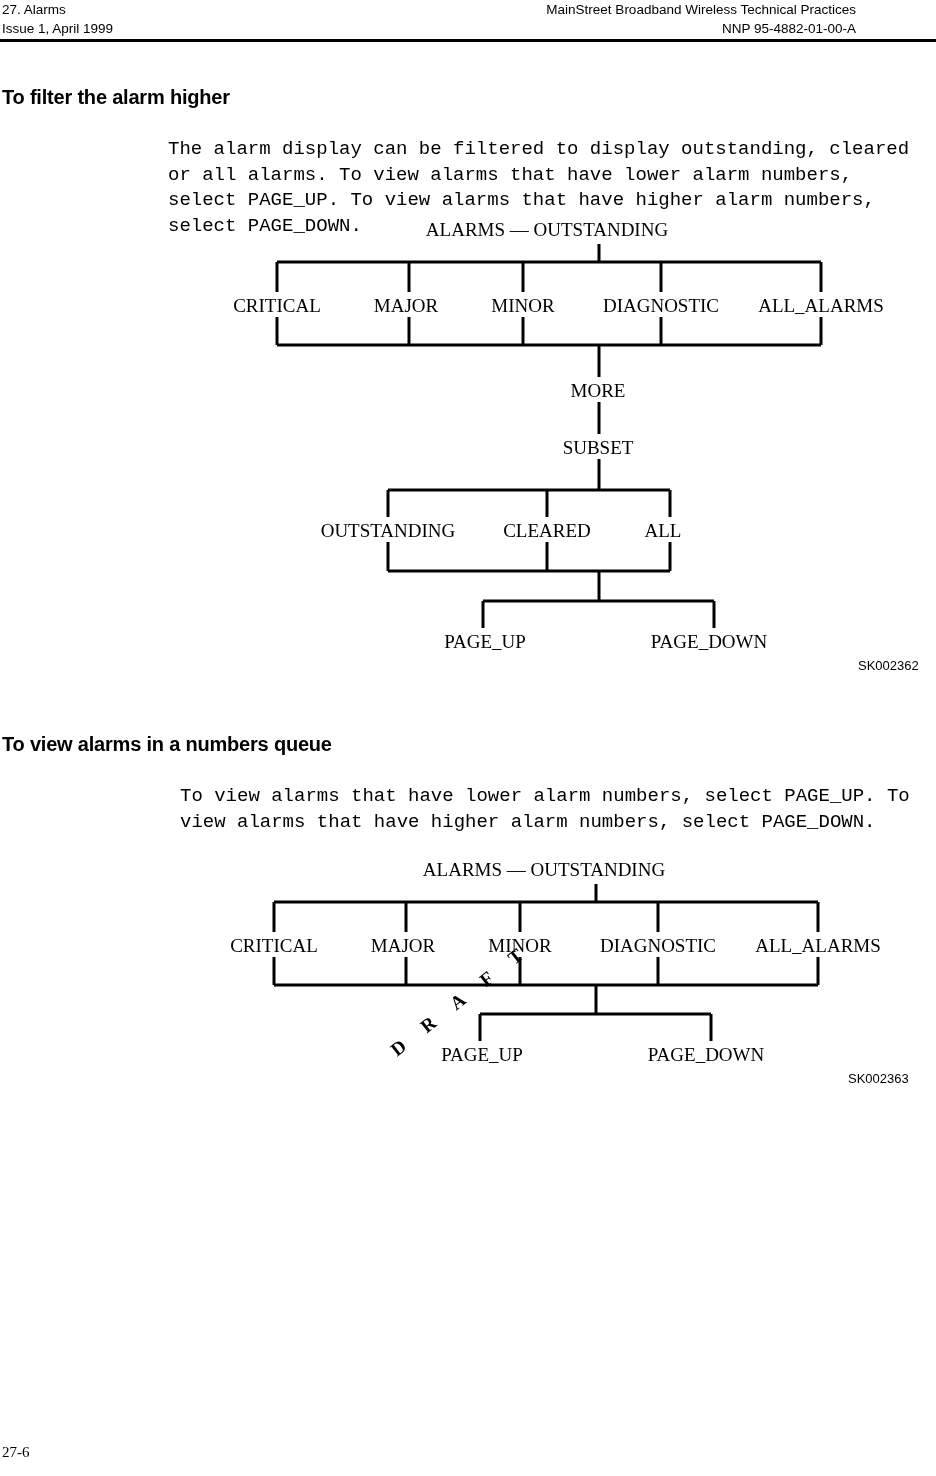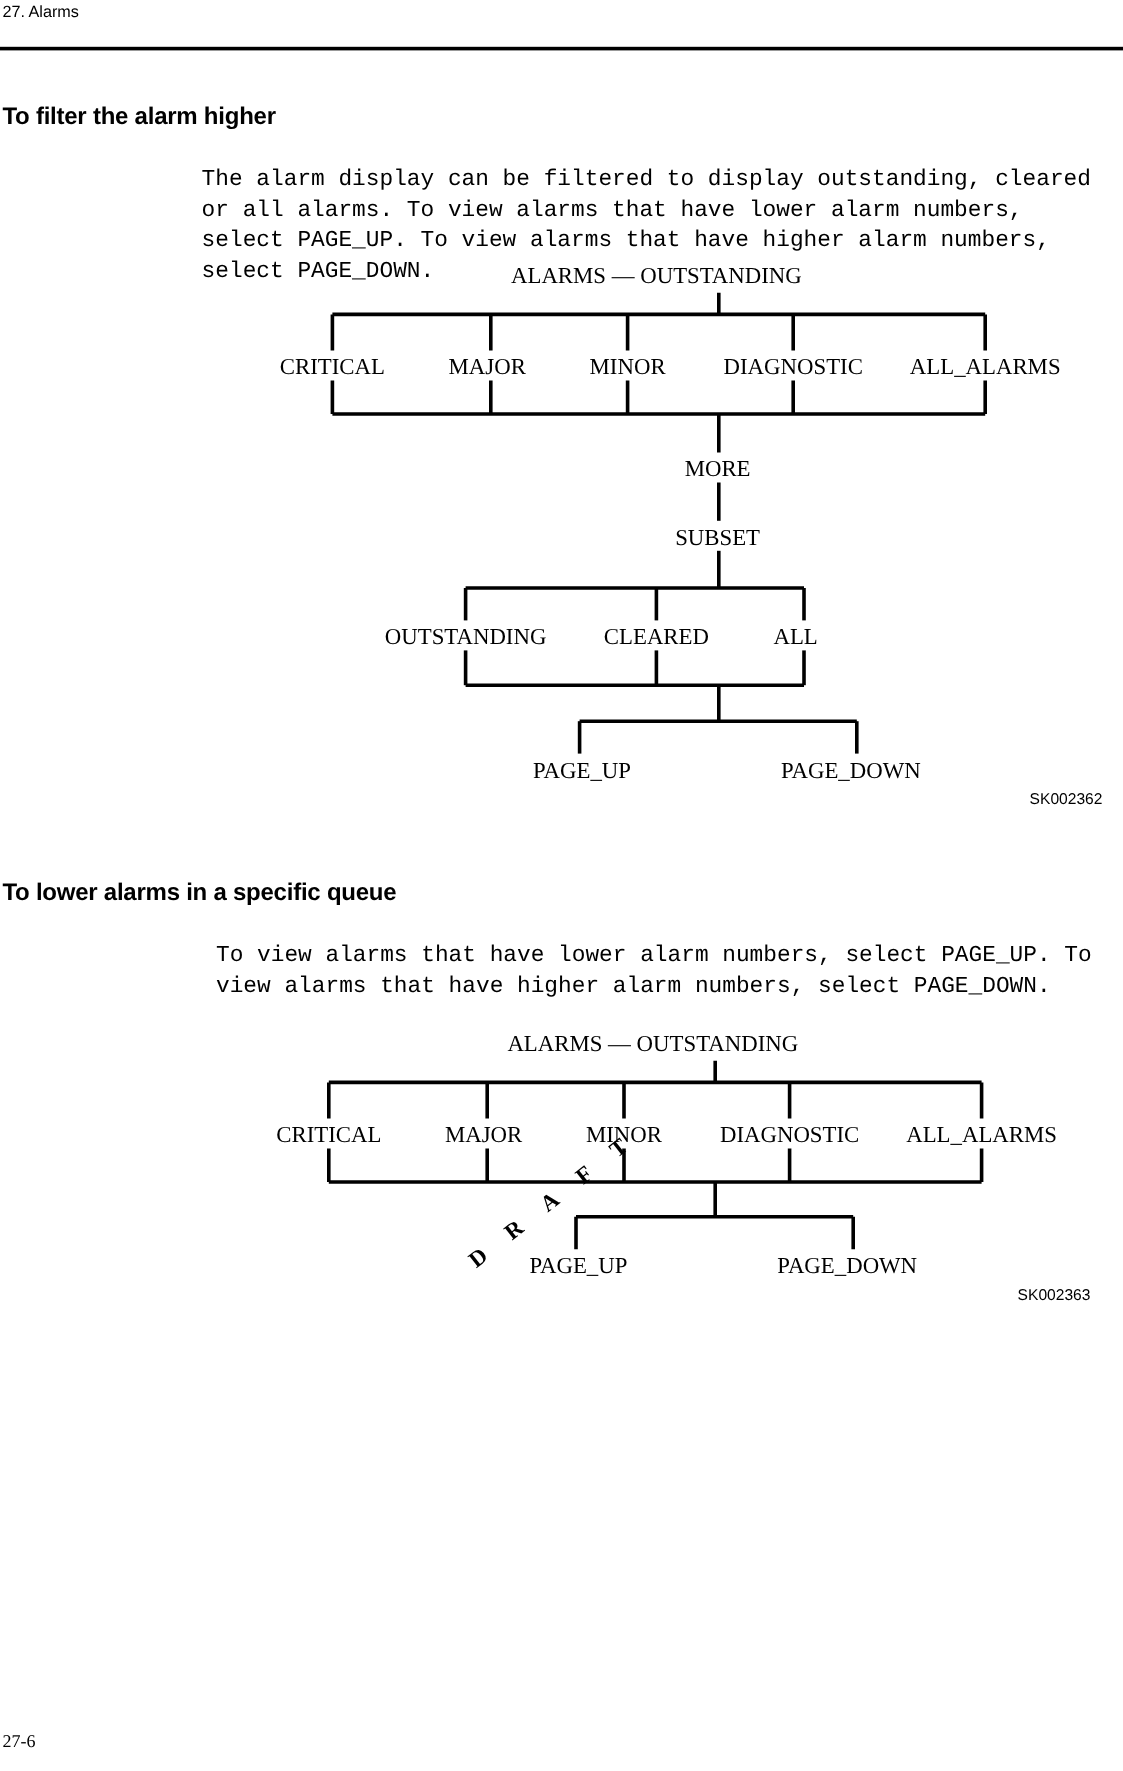--- a/index.html
+++ b/index.html
@@ -112,20 +112,25 @@
 </head>
 <body>
 
 <svg id="watermark" viewBox="0 0 936 1476" xmlns="http://www.w3.org/2000/svg">
   <text x="470" y="1000" transform="rotate(-38 470 1000)" text-anchor="middle" font-family="Liberation Sans, sans-serif" font-weight="bold" font-size="470" letter-spacing="24" fill="#EFEFEF">DRAFT</text>
 </svg>
 
 <div id="page-header">
   <div class="hdr-row">
     <span class="hdr-left">27. Alarms</span>
+    <span class="hdr-right">MainStreet Broadband Wireless Technical Practices</span>
+  </div>
+  <div class="hdr-row">
+    <span class="hdr-left">Issue 1, April 1999</span>
+    <span class="hdr-right">NNP 95-4882-01-00-A</span>
   </div>
 </div>
 <div id="header-rule"></div>
 
 <div class="section-heading" style="top:85px;">To filter the alarm higher</div>
 
 <div class="body-para" style="top:137px;">The alarm display can be filtered to display outstanding, cleared or all alarms. To view alarms that have lower alarm numbers, select PAGE_UP. To view alarms that have higher alarm numbers, select PAGE_DOWN.</div>
 
 <div class="figure" style="top:222px; height:470px;">
   <svg class="fig-svg" width="936" height="450" viewBox="0 0 936 450" xmlns="http://www.w3.org/2000/svg">
@@ -191,21 +196,21 @@
     <text class="node-label" x="547" y="315">CLEARED</text>
     <text class="node-label" x="663" y="315">ALL</text>
 
     <text class="node-label" x="485" y="426">PAGE_UP</text>
     <text class="node-label" x="709" y="426">PAGE_DOWN</text>
   </svg>
 
   <div class="fig-id" style="left:858px; top:436px;">SK002362</div>
 </div>
 
-<div class="section-heading" style="top:732px;">To lower alarms in a specific queue</div>
+<div class="section-heading" style="top:732px;">To view alarms in a numbers queue</div>
 
 <div class="body-para tight" style="top:783px;margin-left:12px;">To view alarms that have lower alarm numbers, select PAGE_UP. To view alarms that have higher alarm numbers, select PAGE_DOWN.</div>
 
 <div class="figure" style="top:862px; height:240px;">
   <svg class="fig-svg" width="936" height="230" viewBox="0 0 936 230" xmlns="http://www.w3.org/2000/svg">
 
     <g stroke="#000000" stroke-width="3" fill="none">
 
       <line x1="596" y1="22" x2="596" y2="40"></line>
 

